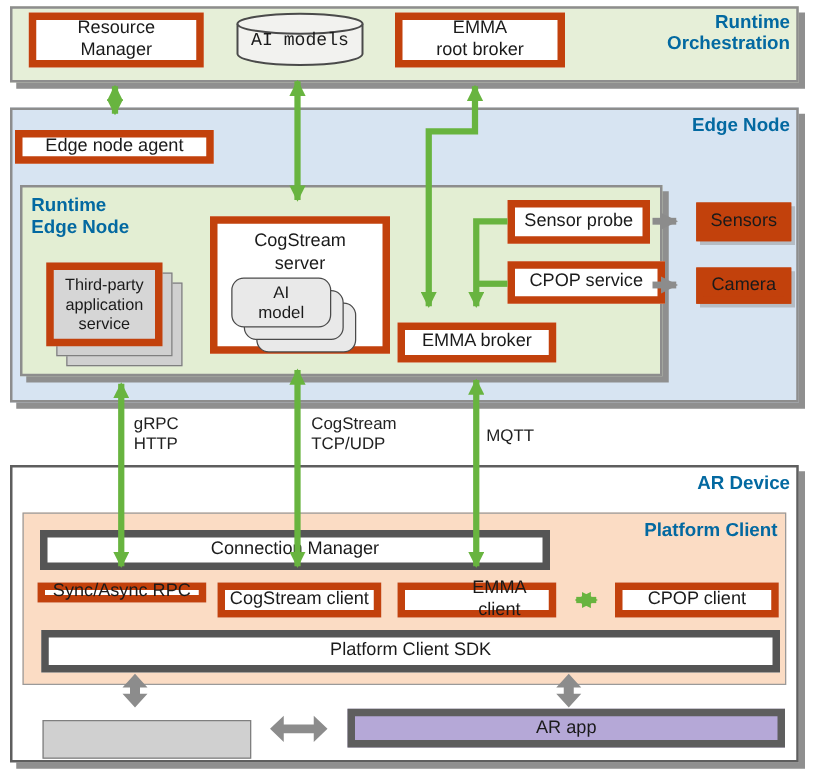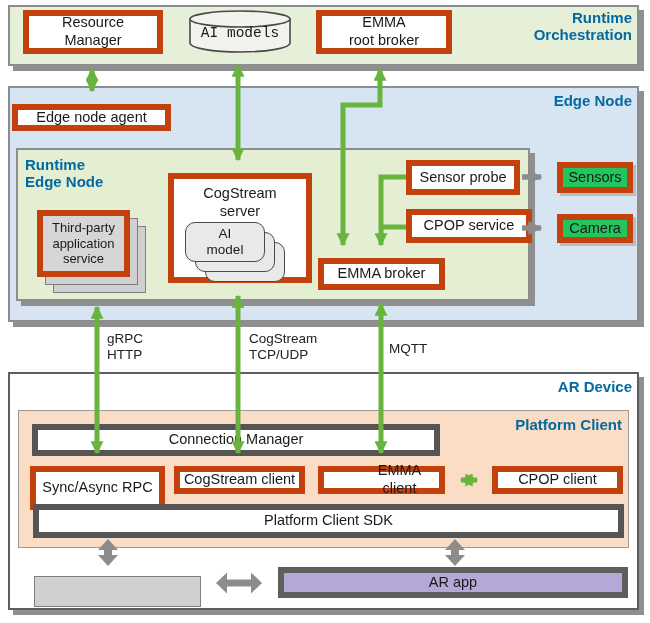--- a/index.html
+++ b/index.html
@@ -14,21 +14,21 @@
   .sub-green{left:16px;top:148px;width:514px;height:153px;background:#e3eed3;border:2px solid #8d8d8d;box-shadow:5px 5px 0 #8f8f8f;}
   .sub-peach{left:18px;top:410px;width:611px;height:138px;background:#fbdcc4;border:1px solid #9a9a9a;}
   .sec-title{position:absolute;font-weight:bold;font-size:15px;line-height:1.15;color:#0369a1;white-space:pre-line;}
   .t-right{text-align:right;}
   .box{
     position:absolute;background:#ffffff;border:6px solid #c2410c;box-sizing:border-box;
     display:flex;align-items:center;justify-content:center;text-align:center;
     font-size:14.5px;line-height:1.22;white-space:pre-line;
   }
   .gray-fill{background:#d6d6d6;}
-  .lite-fill{background:#22c55e;box-shadow:3px 3px 0 rgba(140,140,140,.45);}
+  .lite-fill{background:#c2410c;box-shadow:3px 3px 0 rgba(140,140,140,.45);}
   .layer{position:absolute;background:#d0d0d0;border:1px solid #7f7f7f;box-sizing:border-box;}
   .rounded{border-radius:10px;}
   .ai-layer{background:#e9e9e9;border:1.5px solid #4a4a4a;border-radius:10px;}
   .proto{position:absolute;font-size:13.5px;line-height:1.2;color:#222;white-space:pre-line;}
   .overlay{position:absolute;left:0;top:0;pointer-events:none;}
   .cyl-label{position:absolute;display:flex;align-items:center;justify-content:center;font-size:14.5px;}
 </style>
 </head>
 <body>
 
@@ -83,21 +83,21 @@
 TCP/UDP</div>
   <div class="proto" style="left:389px;top:341px;">MQTT</div>
 
   <div class="section sec-ar"></div>
   <div class="sec-title t-right" style="right:18px;top:378px;">AR Device</div>
 
   <div class="section sub-peach" style="box-shadow:none;"></div>
   <div class="sec-title t-right" style="right:28px;top:416px;">Platform Client</div>
 
   <div class="box" style="left:32px;top:424px;width:408px;height:32px;border-color:#555;">Connection Manager</div>
-  <div class="box" style="left:30px;top:466px;width:135px;height:44px;">Sync/Async RPC</div>
+  <div class="box" style="left:30px;top:466px;width:135px;height:16px;">Sync/Async RPC</div>
   <div class="box" style="left:174px;top:466px;width:131px;height:28px;">CogStream client</div>
   <div class="box" style="left:318px;top:466px;width:127px;height:28px;padding-left:36px;">EMMA client</div>
   <div class="box" style="left:492px;top:466px;width:131px;height:28px;">CPOP client</div>
   <div class="box" style="left:33px;top:504px;width:591px;height:34px;border-color:#555;">Platform Client SDK</div>
 
   <div class="layer" style="left:34px;top:576px;width:167px;height:31px;"></div>
   <div class="box" style="left:278px;top:567px;width:350px;height:31px;background:#b5a8d7;border-color:#5e5e5e;">AR app</div>
 
   <svg class="overlay" width="650" height="623" viewBox="0 0 650 623">
     <defs>

